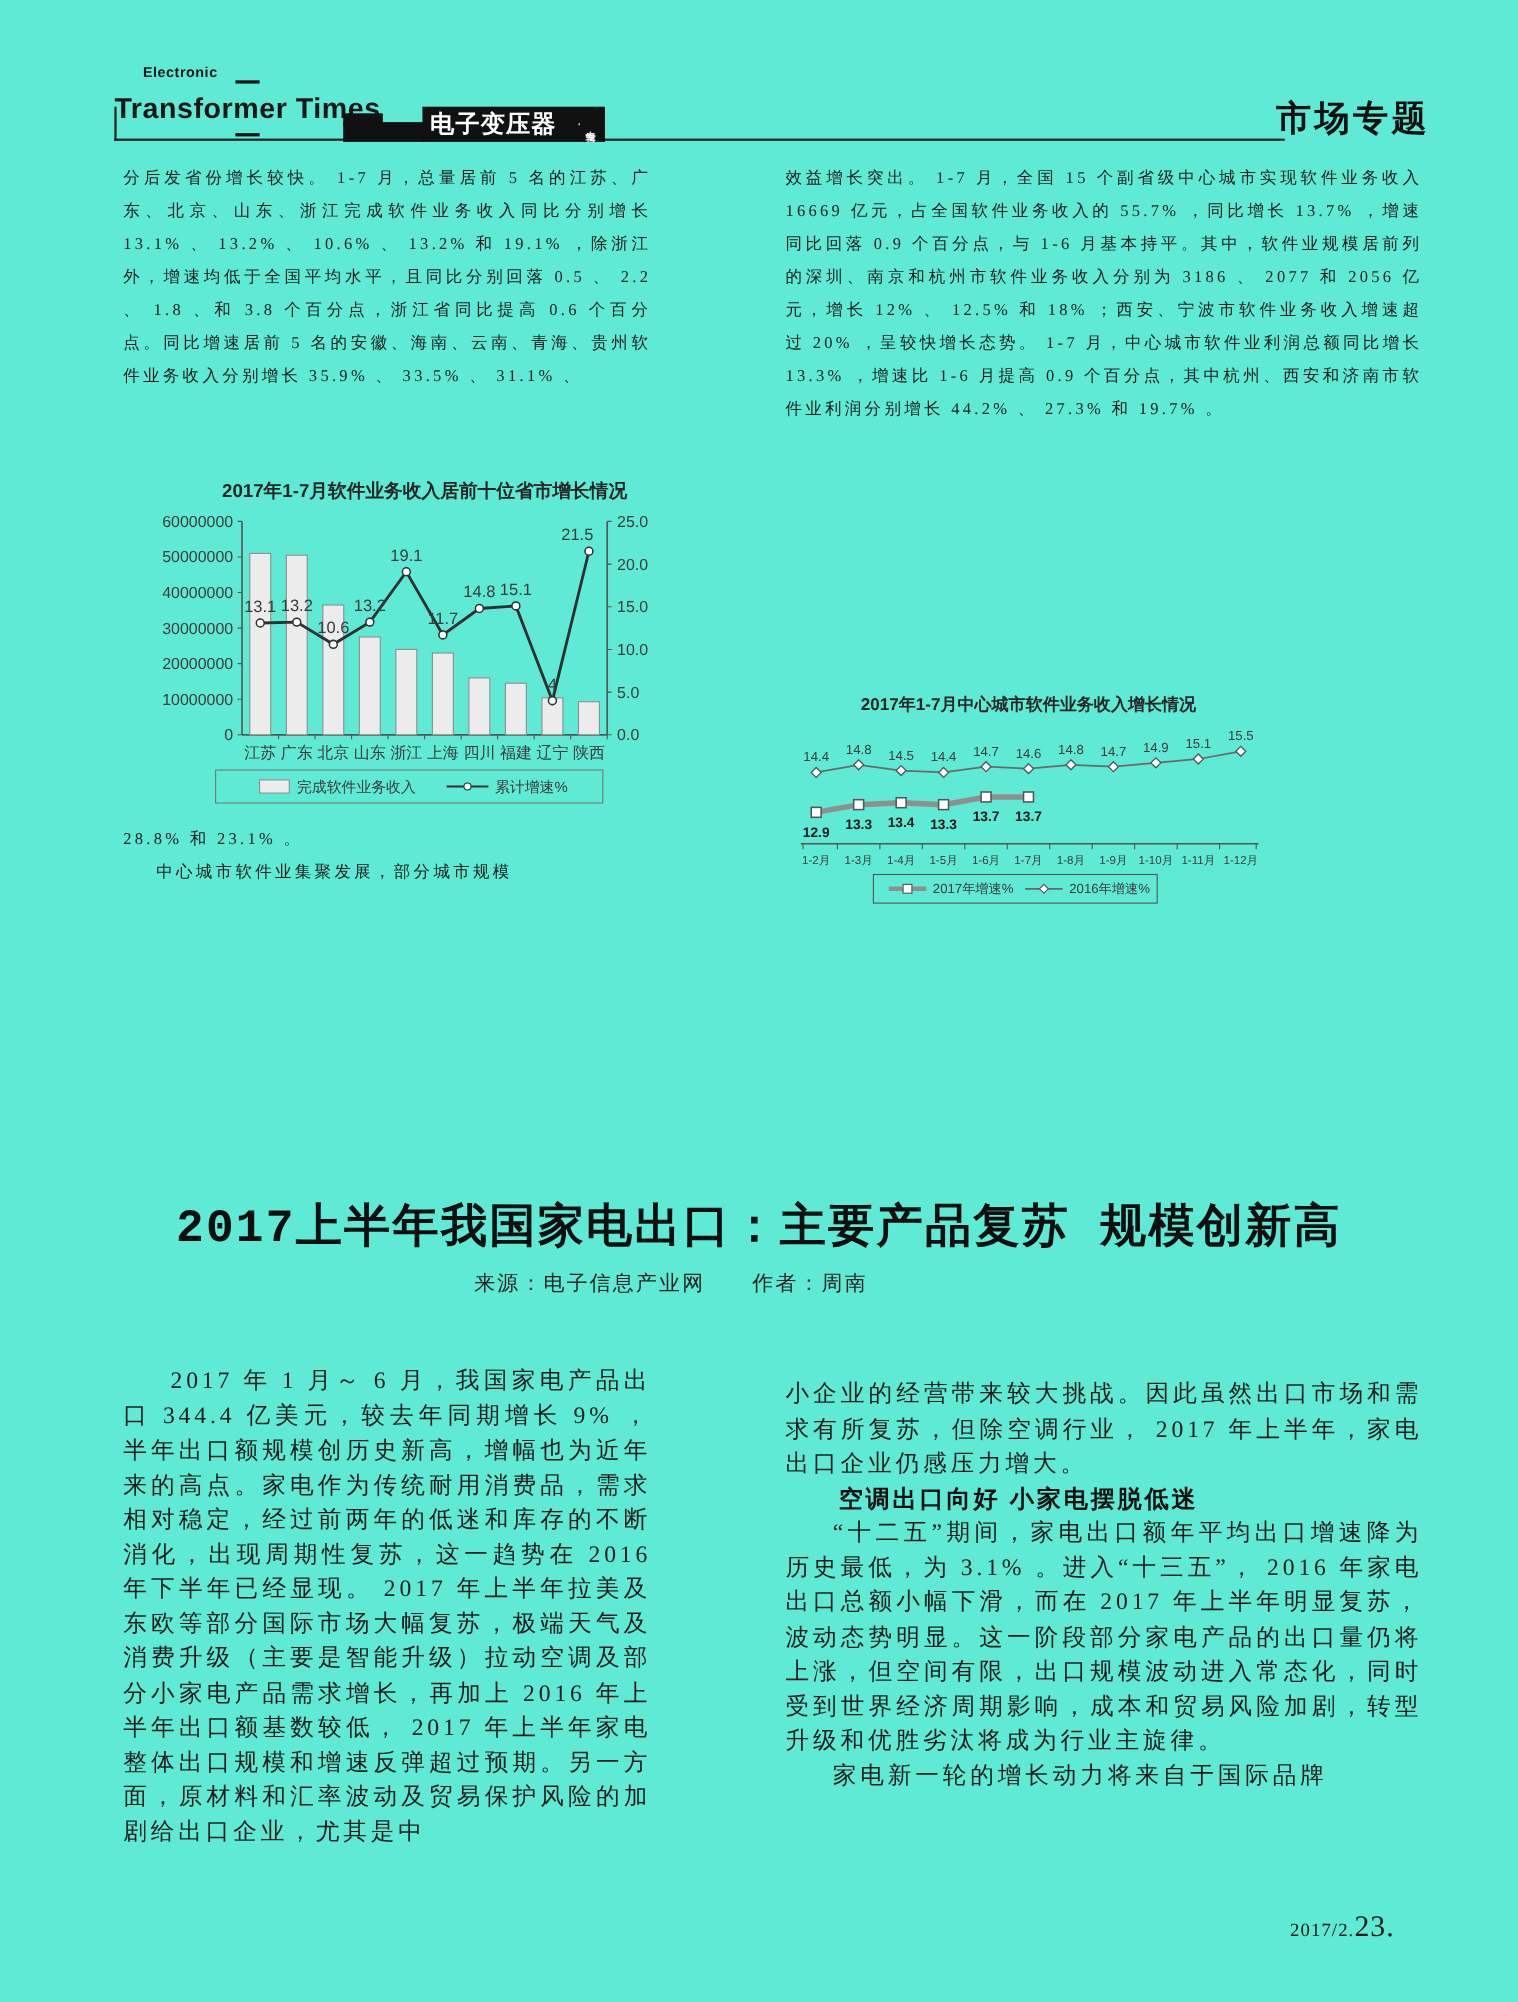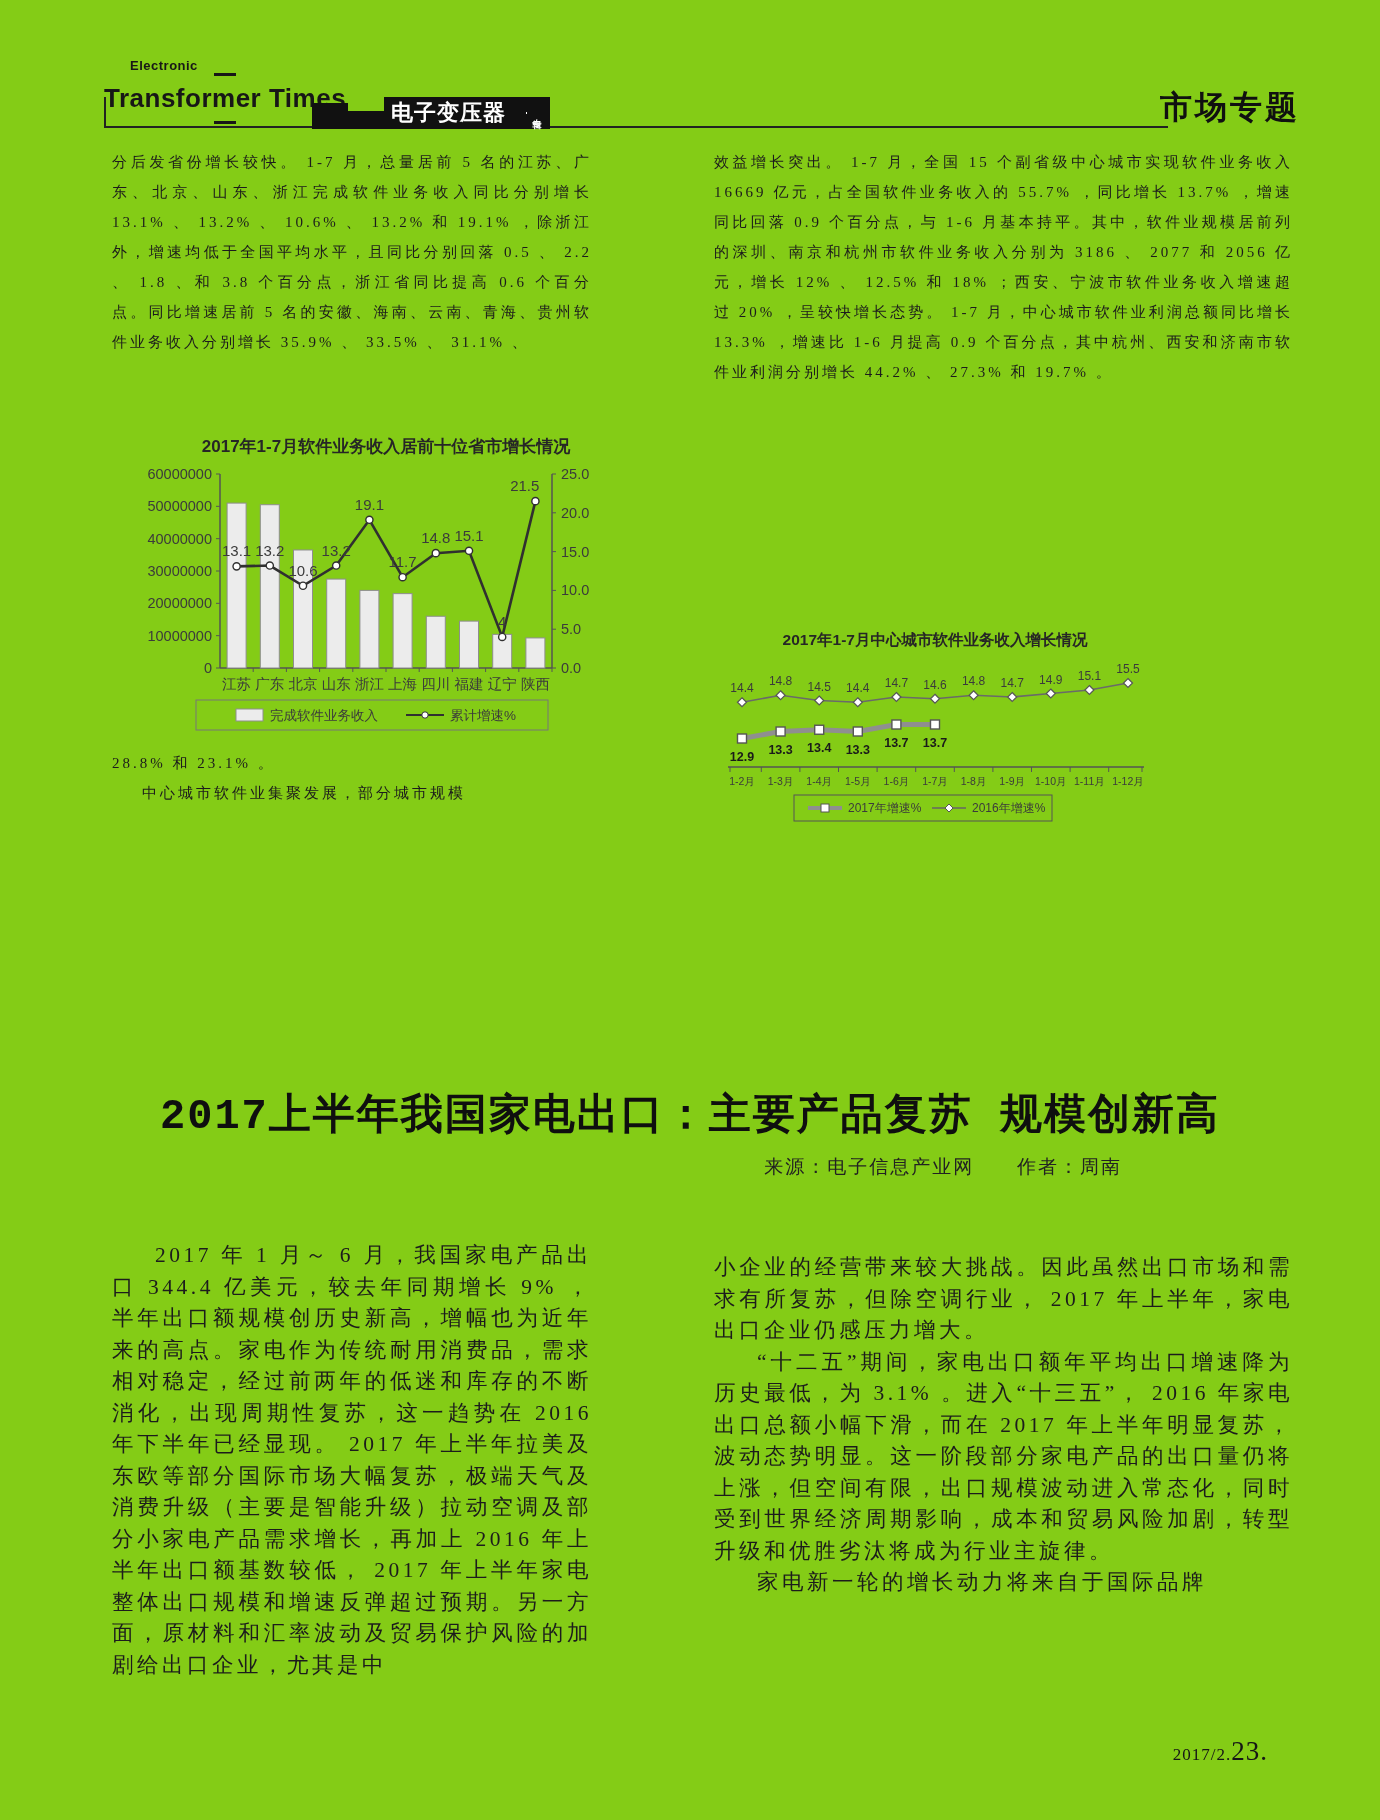--- a/index.html
+++ b/index.html
@@ -1,17 +1,17 @@
 <!DOCTYPE html>
 <html><head>
 <meta charset="utf-8">
 <style>
   * { margin:0; padding:0; box-sizing:border-box; }
   html,body { background:#ffffff; }
-  #page { position:relative; width:1380px; height:1820px; background:#84cc16;
+  #page { position:relative; width:1380px; height:1820px; background:#5eead4;
           font-family:"Liberation Serif", serif; color:#1c1c1c; overflow:hidden; }
 
   
   .masthead { position:absolute; left:104px; top:58px; }
   .m-small  { font-family:"Liberation Sans",sans-serif; font-weight:700; font-size:13px;
               letter-spacing:.5px; margin-left:26px; color:#171717; }
   .m-main   { font-family:"Liberation Sans",sans-serif; font-weight:700; font-size:26px;
               letter-spacing:.5px; color:#171717; display:flex; align-items:center; gap:7px;flex-direction:column; }
   .dash     { width:22px; height:3px; background:#171717; display:inline-block; }
   .hdr-vline { position:absolute; left:104px; top:97px; width:2px; height:31px; background:#222; }
@@ -30,21 +30,21 @@
   .textcol { position:absolute; text-align:justify; text-justify:inter-ideograph; }
   .toptext    { font-size:15px; line-height:30px; letter-spacing:3px; }
   .bottomtext { font-size:21.5px; line-height:31.5px; letter-spacing:3.5px; }
   p.indent { text-indent:2em; }
   .subhead { font-family:"Liberation Sans",sans-serif; font-weight:700; font-size:22px;
              letter-spacing:2.5px; text-indent:2.2em; line-height:31.5px; color:#111; }
 
   
   .article-title { position:absolute; left:80px; top:1086px; width:1220px; text-align:center;
                    font-weight:700; font-size:42px; letter-spacing:2px; color:#0f0f0f;font-family:Liberation Mono, monospace; }
-  .byline { position:absolute; left:80px; top:1154px; width:1060px; text-align:right;
+  .byline { position:absolute; left:80px; top:1154px; width:1060px; text-align:center;
             font-size:19px; letter-spacing:2px; color:#222; }
   .byline span { margin:0 18px; }
 
   
   .chartbox { position:absolute; }
   svg text { font-family:"Liberation Sans",sans-serif; }
 
   
   .footer { position:absolute; right:112px; top:1736px; color:#161616; letter-spacing:1px; }
   .footer .f-issue { font-size:17px; }
@@ -257,20 +257,21 @@
     <span>来源：电子信息产业网</span>
     <span>作者：周南</span>
   </div>
 
   <div class="textcol bottomtext" style="left:112px; top:1240px; width:480px;">
     <p class="indent">2017 年 1 月～ 6 月，我国家电产品出口 344.4 亿美元，较去年同期增长 9% ，半年出口额规模创历史新高，增幅也为近年来的高点。家电作为传统耐用消费品，需求相对稳定，经过前两年的低迷和库存的不断消化，出现周期性复苏，这一趋势在 2016 年下半年已经显现。 2017 年上半年拉美及东欧等部分国际市场大幅复苏，极端天气及消费升级（主要是智能升级）拉动空调及部分小家电产品需求增长，再加上 2016 年上半年出口额基数较低， 2017 年上半年家电整体出口规模和增速反弹超过预期。另一方面，原材料和汇率波动及贸易保护风险的加剧给出口企业，尤其是中</p>
   </div>
 
   <div class="textcol bottomtext" style="left:714px; top:1240px; width:579px;margin-top:12px;">
     <p>小企业的经营带来较大挑战。因此虽然出口市场和需求有所复苏，但除空调行业， 2017 年上半年，家电出口企业仍感压力增大。</p>
+    <h3 class="subhead">空调出口向好 小家电摆脱低迷</h3>
     <p class="indent">“十二五”期间，家电出口额年平均出口增速降为历史最低，为 3.1% 。进入“十三五”， 2016 年家电出口总额小幅下滑，而在 2017 年上半年明显复苏，波动态势明显。这一阶段部分家电产品的出口量仍将上涨，但空间有限，出口规模波动进入常态化，同时受到世界经济周期影响，成本和贸易风险加剧，转型升级和优胜劣汰将成为行业主旋律。</p>
     <p class="indent">家电新一轮的增长动力将来自于国际品牌</p>
   </div>
 
   <div class="footer">
     <span class="f-issue">2017/2.</span><span class="f-page">23</span><span class="f-dot">.</span>
   </div>
 
 </div>
 

